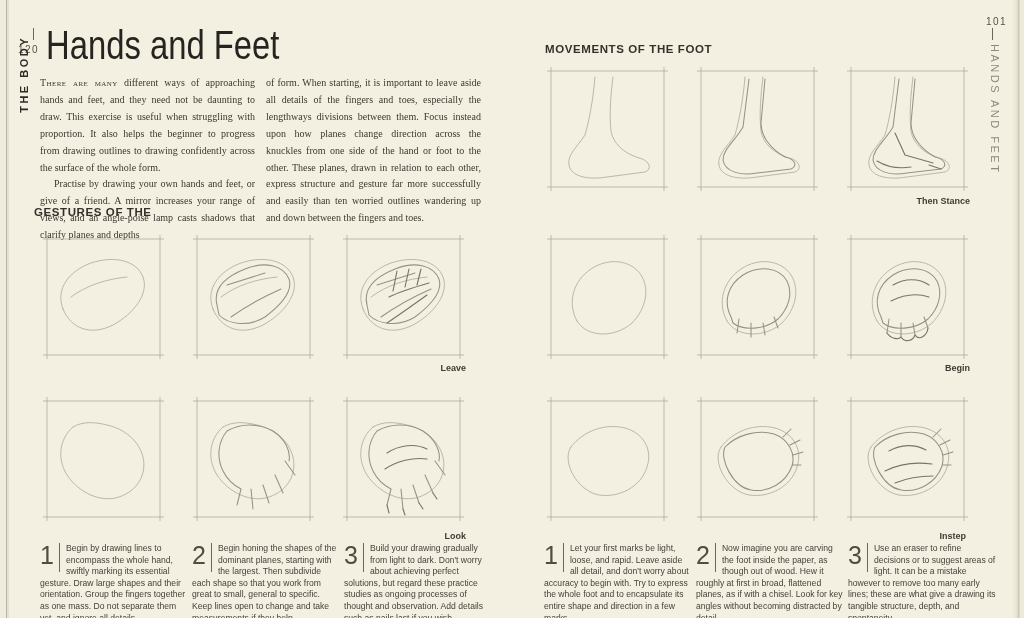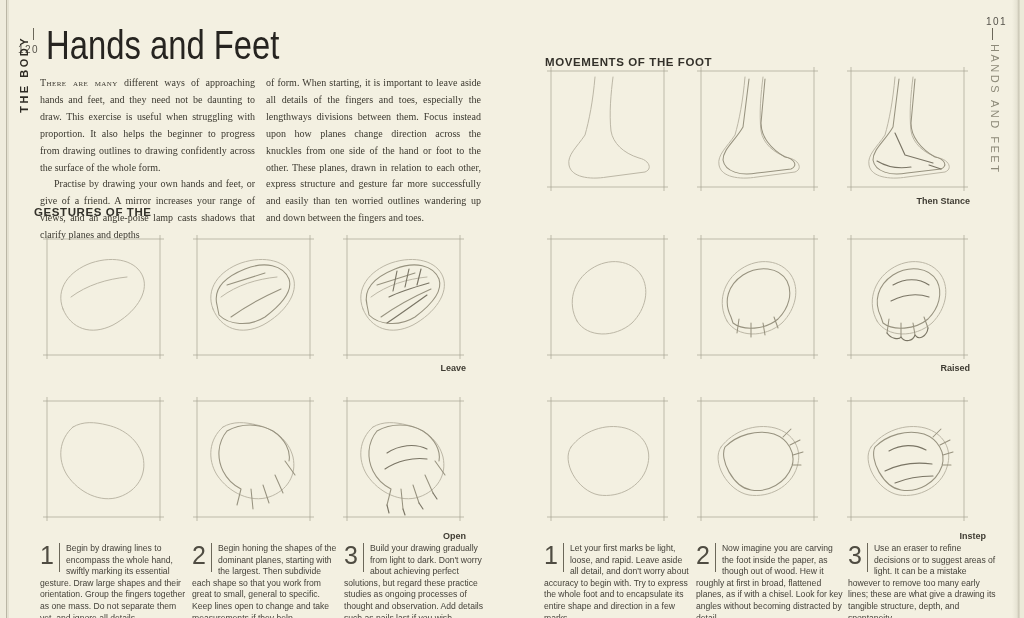--- a/index.html
+++ b/index.html
@@ -125,33 +125,33 @@
           <line x1="2" y1="6" x2="123" y2="6" stroke="#a8a393" stroke-width="0.7"></line>
           <line x1="2" y1="122" x2="123" y2="122" stroke="#a8a393" stroke-width="0.7"></line>
           <line x1="6" y1="2" x2="6" y2="126" stroke="#a8a393" stroke-width="0.7"></line>
           <line x1="119" y1="2" x2="119" y2="126" stroke="#a8a393" stroke-width="0.7"></line>
           <path d="M32,32 C18,44 16,64 26,80 C38,98 60,108 78,102 C96,96 106,80 102,62 C98,46 84,34 66,30 C54,27 42,26 32,32 Z" fill="none" stroke="#bcb7a6" stroke-width="1" stroke-linecap="round" stroke-linejoin="round"></path>
           <path d="M36,36 C26,48 26,64 32,76 C36,84 42,90 50,94 M36,36 C50,28 68,28 82,36 C94,44 100,56 98,66 M50,94 L46,110 M60,94 L62,114 M72,90 L78,108 M84,80 L92,98 M94,66 L104,80" fill="none" stroke="#97927f" stroke-width="1.05" stroke-linecap="round" stroke-linejoin="round"></path>
           <path d="M46,110 L48,118 M62,114 L64,120 M78,108 L82,114 M92,98 L96,104 M46,58 C58,50 74,48 86,54 M44,74 C56,66 72,62 86,64" fill="none" stroke="#7a7565" stroke-width="1.15" stroke-linecap="round" stroke-linejoin="round"></path>
         </svg>
       </div>
   </div>
-  <div class="rowlabel" style="left:341px; top:531px;">Open</div>
+  <div class="rowlabel" style="left:341px; top:531px;">Look</div>
 
   <div class="step" style="left:40px; top:543px;">
     <span class="step-num">1</span><span>Begin by drawing lines to encompass the whole hand, swiftly marking its essential gesture. Draw large shapes and their orientation. Group the fingers together as one mass. Do not separate them yet, and ignore all details.</span>
   </div>
   <div class="step" style="left:192px; top:543px;">
     <span class="step-num">2</span><span>Begin honing the shapes of the dominant planes, starting with the largest. Then subdivide each shape so that you work from great to small, general to specific. Keep lines open to change and take measurements if they help.</span>
   </div>
   <div class="step" style="left:344px; top:543px;">
     <span class="step-num">3</span><span>Build your drawing gradually from light to dark. Don't worry about achieving perfect solutions, but regard these practice studies as ongoing processes of thought and observation. Add details such as nails last if you wish.</span>
   </div>
 
-  <h2 class="sechead" style="left:545px; top:56px;text-align:center;">MOVEMENTS OF THE FOOT</h2>
+  <h2 class="sechead" style="left:545px; top:43px;text-align:center;">MOVEMENTS OF THE FOOT</h2>
   <div class="pagenum" style="left:986px; top:16px;">101</div>
   <div class="pn-rule" style="left:992px; top:28px;"></div>
   <div class="vtab-right">HANDS AND FEET</div>
 
   <div class="srow" style="left:545px; top:65px;">
     <div class="cell">
         <svg viewBox="0 0 125 128">
           <line x1="2" y1="6" x2="123" y2="6" stroke="#a8a393" stroke-width="0.7"></line>
           <line x1="2" y1="122" x2="123" y2="122" stroke="#a8a393" stroke-width="0.7"></line>
           <line x1="6" y1="2" x2="6" y2="126" stroke="#a8a393" stroke-width="0.7"></line>
@@ -208,21 +208,21 @@
           <line x1="2" y1="6" x2="123" y2="6" stroke="#a8a393" stroke-width="0.7"></line>
           <line x1="2" y1="122" x2="123" y2="122" stroke="#a8a393" stroke-width="0.7"></line>
           <line x1="6" y1="2" x2="6" y2="126" stroke="#a8a393" stroke-width="0.7"></line>
           <line x1="119" y1="2" x2="119" y2="126" stroke="#a8a393" stroke-width="0.7"></line>
           <path d="M32,88 C22,70 28,48 46,36 C64,24 86,27 96,42 C105,56 101,76 87,90 C70,105 42,105 32,88 Z" fill="none" stroke="#bcb7a6" stroke-width="1" stroke-linecap="round" stroke-linejoin="round"></path>
           <path d="M36,84 C28,68 33,52 48,42 C64,32 84,34 92,48 C98,60 94,75 83,86 C70,97 48,98 38,90 Z M44,86 L42,100 M56,90 L56,104 M68,90 L70,102 M79,84 L83,95" fill="none" stroke="#97927f" stroke-width="1.05" stroke-linecap="round" stroke-linejoin="round"></path>
           <path d="M42,100 C46,106 54,107 56,104 M56,104 C60,110 68,108 70,102 M70,102 C74,108 82,103 83,95 M48,52 C60,45 74,45 84,52 M46,68 C58,62 72,60 84,64" fill="none" stroke="#7a7565" stroke-width="1.15" stroke-linecap="round" stroke-linejoin="round"></path>
         </svg>
       </div>
   </div>
-  <div class="rowlabel" style="left:845px; top:363px;">Raised</div>
+  <div class="rowlabel" style="left:845px; top:363px;">Begin</div>
 
   <div class="srow" style="left:545px; top:395px;">
     <div class="cell">
         <svg viewBox="0 0 125 128">
           <line x1="2" y1="6" x2="123" y2="6" stroke="#a8a393" stroke-width="0.7"></line>
           <line x1="2" y1="122" x2="123" y2="122" stroke="#a8a393" stroke-width="0.7"></line>
           <line x1="6" y1="2" x2="6" y2="126" stroke="#a8a393" stroke-width="0.7"></line>
           <line x1="119" y1="2" x2="119" y2="126" stroke="#a8a393" stroke-width="0.7"></line>
           <path d="M26,52 C38,36 60,28 80,33 C98,38 108,54 102,72 C96,92 74,103 54,100 C32,96 16,66 26,52 Z" fill="none" stroke="#bcb7a6" stroke-width="1" stroke-linecap="round" stroke-linejoin="round"></path>
         </svg>
@@ -242,21 +242,21 @@
           <line x1="2" y1="6" x2="123" y2="6" stroke="#a8a393" stroke-width="0.7"></line>
           <line x1="2" y1="122" x2="123" y2="122" stroke="#a8a393" stroke-width="0.7"></line>
           <line x1="6" y1="2" x2="6" y2="126" stroke="#a8a393" stroke-width="0.7"></line>
           <line x1="119" y1="2" x2="119" y2="126" stroke="#a8a393" stroke-width="0.7"></line>
           <path d="M26,52 C38,36 60,28 80,33 C98,38 108,54 102,72 C96,92 74,103 54,100 C32,96 16,66 26,52 Z" fill="none" stroke="#bcb7a6" stroke-width="1" stroke-linecap="round" stroke-linejoin="round"></path>
           <path d="M30,52 C42,40 62,34 79,39 C93,44 101,58 97,71 C91,88 73,98 56,95 C38,92 24,64 30,52 Z M88,42 L96,34 M95,50 L105,45 M98,60 L108,57 M97,70 L106,70" fill="none" stroke="#97927f" stroke-width="1.05" stroke-linecap="round" stroke-linejoin="round"></path>
           <path d="M44,56 C56,49 70,49 81,55 M40,76 C54,69 72,67 87,69 M50,88 C62,83 76,81 88,81" fill="none" stroke="#7a7565" stroke-width="1.15" stroke-linecap="round" stroke-linejoin="round"></path>
         </svg>
       </div>
   </div>
-  <div class="rowlabel" style="left:861px; top:531px;text-align:right;">Instep</div>
+  <div class="rowlabel" style="left:841px; top:531px;text-align:right;">Instep</div>
 
   <div class="step" style="left:544px; top:543px;">
     <span class="step-num">1</span><span>Let your first marks be light, loose, and rapid. Leave aside all detail, and don't worry about accuracy to begin with. Try to express the whole foot and to encapsulate its entire shape and direction in a few marks.</span>
   </div>
   <div class="step" style="left:696px; top:543px;">
     <span class="step-num">2</span><span>Now imagine you are carving the foot inside the paper, as though out of wood. Hew it roughly at first in broad, flattened planes, as if with a chisel. Look for key angles without becoming distracted by detail.</span>
   </div>
   <div class="step" style="left:848px; top:543px;">
     <span class="step-num">3</span><span>Use an eraser to refine decisions or to suggest areas of light. It can be a mistake however to remove too many early lines; these are what give a drawing its tangible structure, depth, and spontaneity.</span>
   </div>

